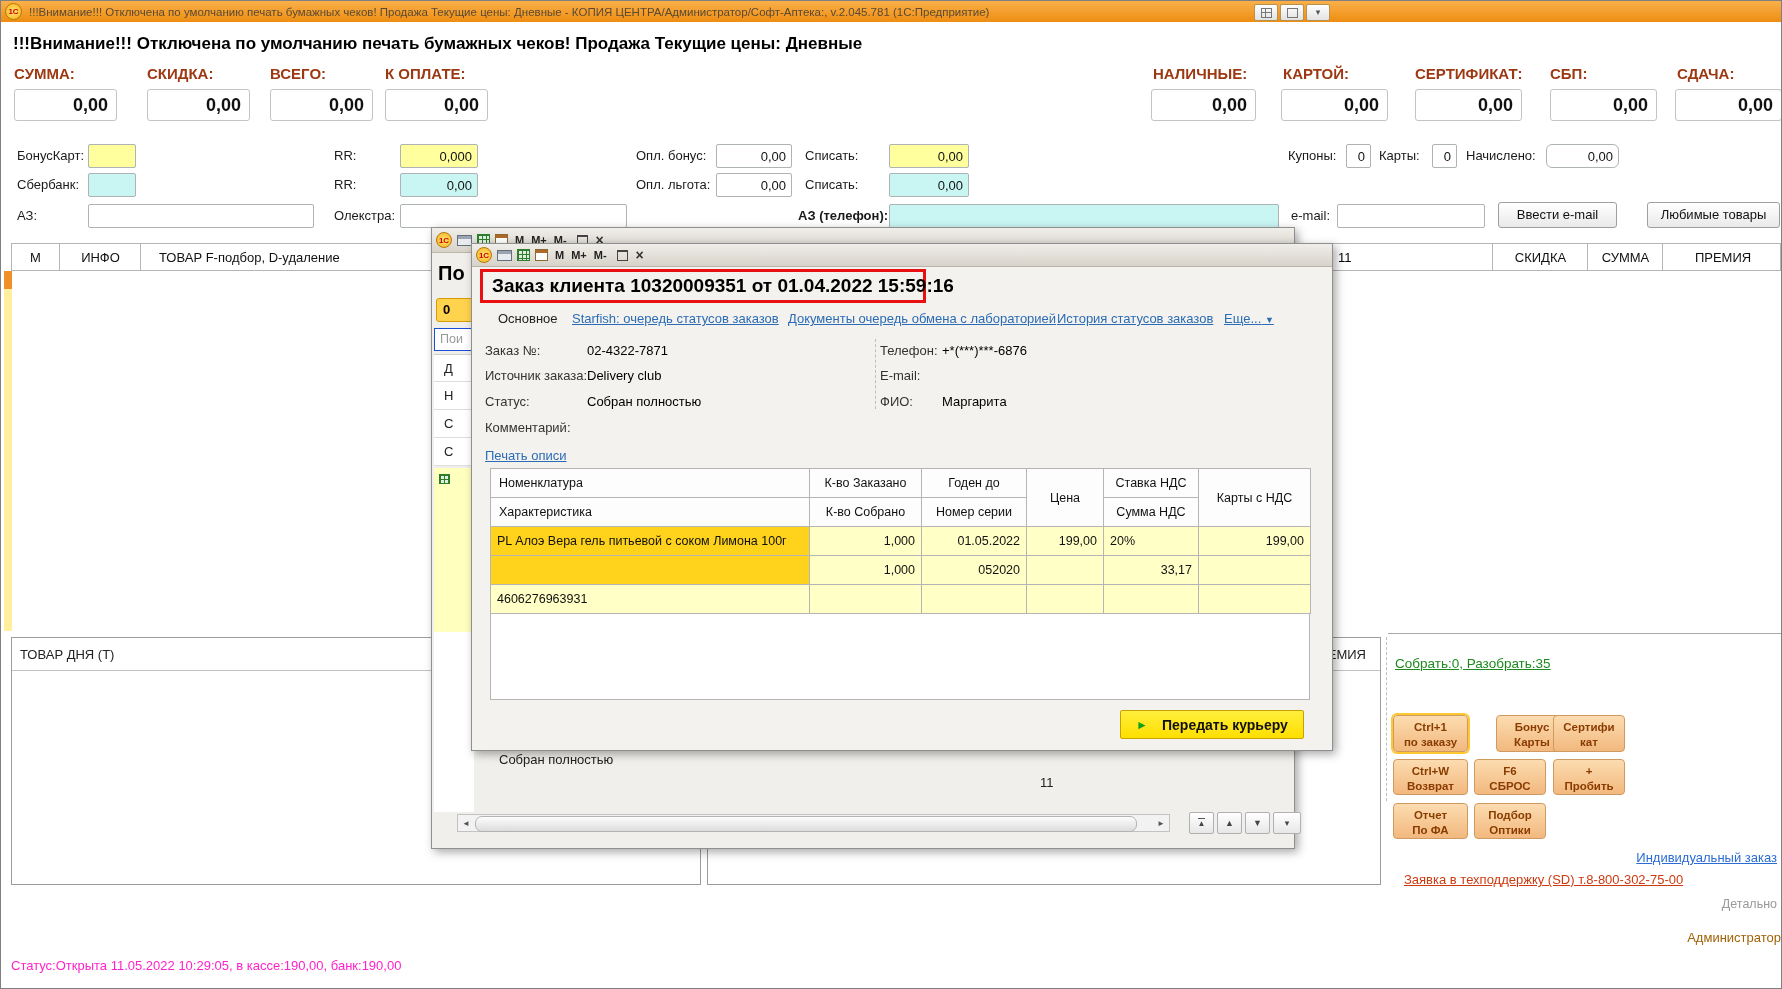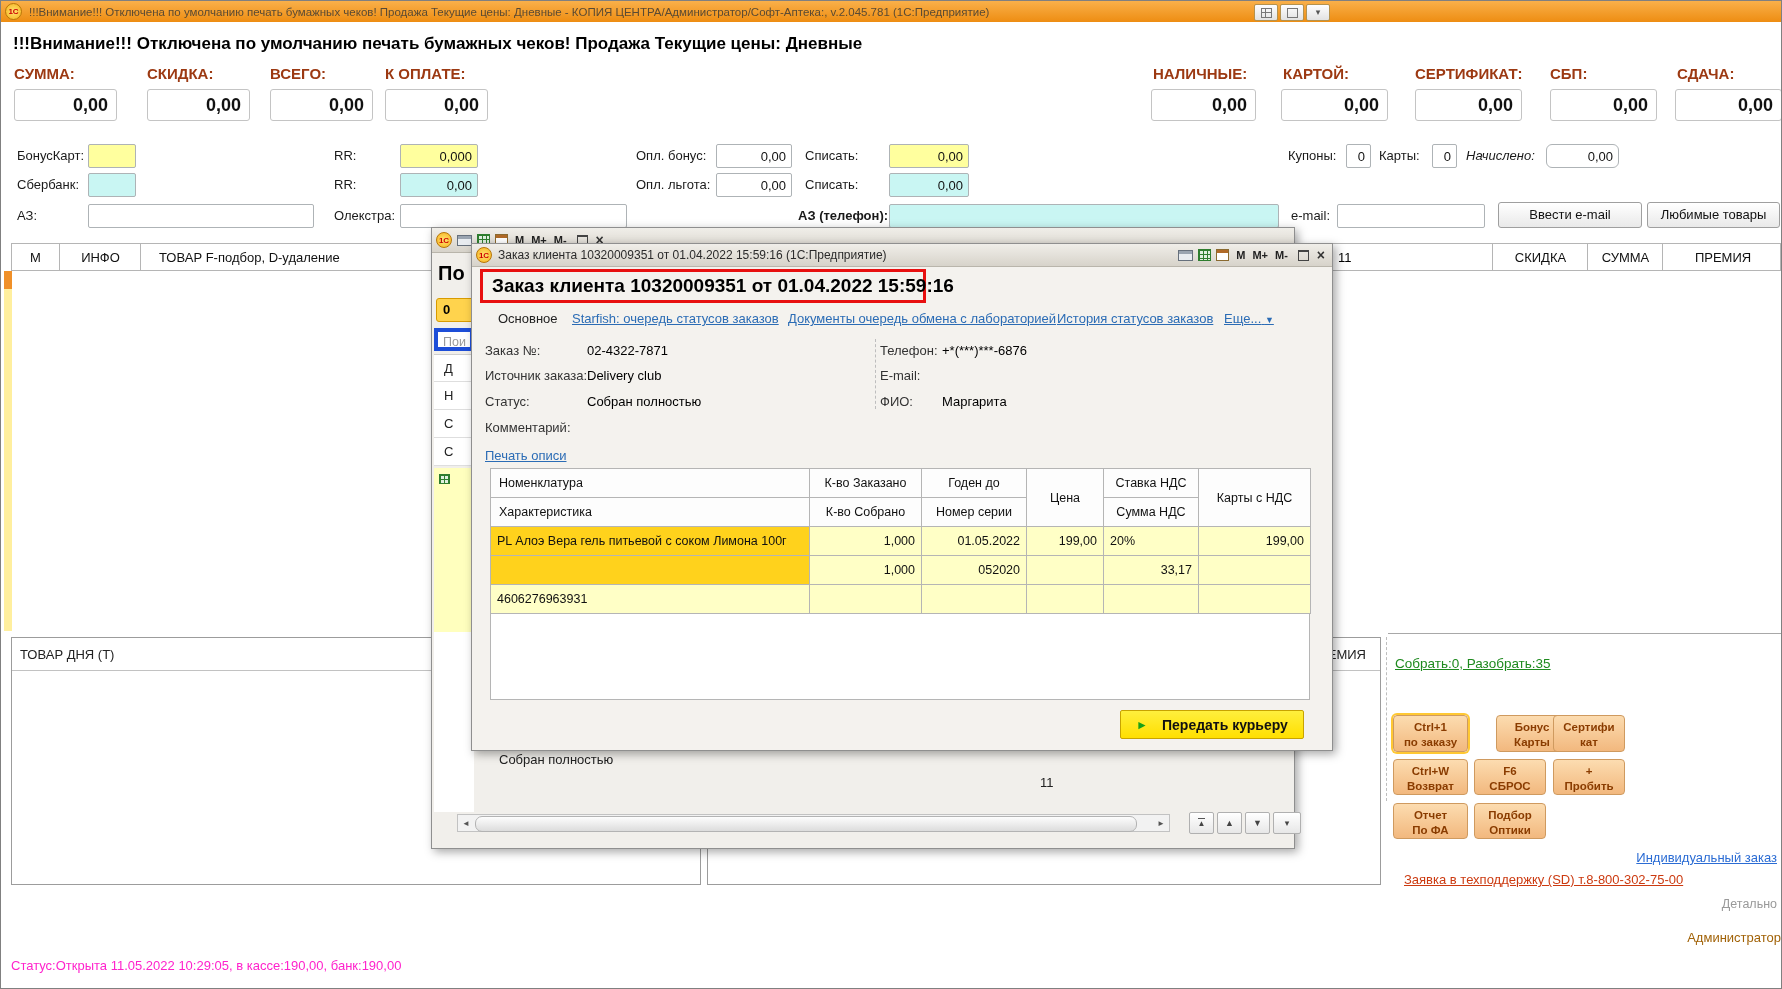--- a/index.html
+++ b/index.html
@@ -122,41 +122,41 @@
   <div class="abs flbl" style="left:333px;top:147px;">RR:</div>
   <div class="abs finp y" style="left:399px;top:143px;width:78px;">0,000</div>
   <div class="abs flbl" style="left:635px;top:147px;">Опл. бонус:</div>
   <div class="abs finp" style="left:715px;top:143px;width:76px;">0,00</div>
   <div class="abs flbl" style="left:804px;top:147px;">Списать:</div>
   <div class="abs finp y" style="left:888px;top:143px;width:80px;">0,00</div>
   <div class="abs flbl" style="left:1287px;top:147px;">Купоны:</div>
   <div class="abs finp" style="left:1345px;top:143px;width:25px;">0</div>
   <div class="abs flbl" style="left:1378px;top:147px;">Карты:</div>
   <div class="abs finp" style="left:1431px;top:143px;width:25px;">0</div>
-  <div class="abs flbl" style="left:1465px;top:147px;font-style:italic;">Начислено:</div>
+  <div class="abs flbl" style="left:1465px;top:147px;">Начислено:</div>
   <div class="abs finp" style="left:1545px;top:143px;width:73px;border-radius:6px;">0,00</div>
 
   <div class="abs flbl" style="left:16px;top:176px;">Сбербанк:</div>
   <div class="abs finp c" style="left:87px;top:172px;width:48px;"></div>
   <div class="abs flbl" style="left:333px;top:176px;">RR:</div>
   <div class="abs finp c" style="left:399px;top:172px;width:78px;">0,00</div>
   <div class="abs flbl" style="left:635px;top:176px;">Опл. льгота:</div>
   <div class="abs finp" style="left:715px;top:172px;width:76px;">0,00</div>
   <div class="abs flbl" style="left:804px;top:176px;">Списать:</div>
   <div class="abs finp c" style="left:888px;top:172px;width:80px;">0,00</div>
 
   <div class="abs flbl" style="left:16px;top:207px;">АЗ:</div>
   <div class="abs finp" style="left:87px;top:203px;width:226px;text-align:left;"></div>
   <div class="abs flbl" style="left:333px;top:207px;">Олекстра:</div>
   <div class="abs finp" style="left:399px;top:203px;width:227px;text-align:left;"></div>
   <div class="abs flbl" style="left:797px;top:207px;font-weight:bold;">АЗ (телефон):</div>
   <div class="abs finp c" style="left:888px;top:203px;width:390px;text-align:left;"></div>
   <div class="abs flbl" style="left:1290px;top:207px;">e-mail:</div>
   <div class="abs finp" style="left:1336px;top:203px;width:148px;text-align:left;"></div>
-  <div class="abs gbtn" style="left:1497px;top:201px;width:144px;">Ввести e-mail</div>
+  <div class="abs gbtn" style="left:1497px;top:201px;width:119px;">Ввести e-mail</div>
   <div class="abs gbtn" style="left:1646px;top:201px;width:133px;">Любимые товары</div>
 
   <div class="abs gridhead" style="left:10px;top:242px;width:1770px;height:28px;">
     <div class="ghcell" style="left:0;width:47px;border-left:none;">М</div>
     <div class="ghcell" style="left:47px;width:81px;">ИНФО</div>
     <div class="ghcell" style="left:128px;width:1352px;justify-content:flex-start;padding-left:18px;">ТОВАР  F-подбор, D-удаление</div>
     <div class="abs" style="left:1326px;top:6px;font-size:13px;">11</div>
     <div class="ghcell" style="left:1480px;width:95px;">СКИДКА</div>
     <div class="ghcell" style="left:1575px;width:75px;">СУММА</div>
     <div class="ghcell" style="left:1650px;width:120px;">ПРЕМИЯ</div>
@@ -232,21 +232,21 @@
       <span class="mbtn">М+</span>
       <span class="mbtn">М-</span>
       <span class="d-ico" style="margin-left:10px;">
           <span class="i-max"></span>
         </span>
       <span class="d-ico i-close" style="margin-left:8px;margin-right:3px;">×</span>
     </div>
 
     <div class="abs" style="left:6px;top:34px;font-size:20px;font-weight:bold;color:#000;">По</div>
     <div class="abs" style="left:4px;top:70px;width:38px;height:24px;background:#ffd34d;border:1px solid #d89b00;border-radius:3px;font-size:13px;font-weight:bold;padding:3px 0 0 6px;">0</div>
-    <div class="abs" style="left:2px;top:100px;width:40px;height:23px;background:#fff;border:4px solid #1d4ed8;font-size:12.5px;color:#999;padding:3px 0 0 5px;">Пои</div>
+    <div class="abs" style="left:2px;top:100px;width:40px;height:23px;background:#fff;border:1px solid #1d4ed8;font-size:12.5px;color:#999;padding:3px 0 0 5px;">Пои</div>
     <div class="abs" style="left:2px;top:126px;width:40px;height:28px;border-top:1px solid #cfcfcf;border-bottom:1px solid #dedede;background:#fff;">
         <span class="frag" style="position:absolute;left:10px;top:6px;">Д</span>
       </div>
     <div class="abs" style="left:2px;top:154px;width:40px;height:28px;border-bottom:1px solid #dedede;background:#fff;">
         <span class="frag" style="position:absolute;left:10px;top:6px;">Н</span>
       </div>
     <div class="abs" style="left:2px;top:182px;width:40px;height:28px;border-bottom:1px solid #dedede;background:#fff;">
         <span class="frag" style="position:absolute;left:10px;top:6px;">С</span>
       </div>
     <div class="abs" style="left:2px;top:210px;width:40px;height:28px;border-bottom:1px solid #dedede;background:#fff;">
@@ -270,21 +270,20 @@
         </span>
       <span class="navb">▲</span>
       <span class="navb">▼</span>
       <span class="navb" style="width:26px;">▾</span>
     </div>
   </div>
 
   <div class="abs dlg" style="left:470px;top:242px;width:862px;height:508px;z-index:20;background:#f4f2ee;">
     <div class="dlg-tb" style="height:22px;">
       <span class="onec" style="width:14px;height:14px;">1С</span>
-      <span class="dlg-title">Заказ клиента 10320009351 от 01.04.2022 15:59:16  (1С:Предприятие)</span>
       <span class="d-ico">
           <span class="i-print"></span>
         </span>
       <span class="d-ico">
           <span class="i-table"></span>
         </span>
       <span class="d-ico">
           <span class="i-cal"></span>
         </span>
       <span class="mbtn">М</span>

